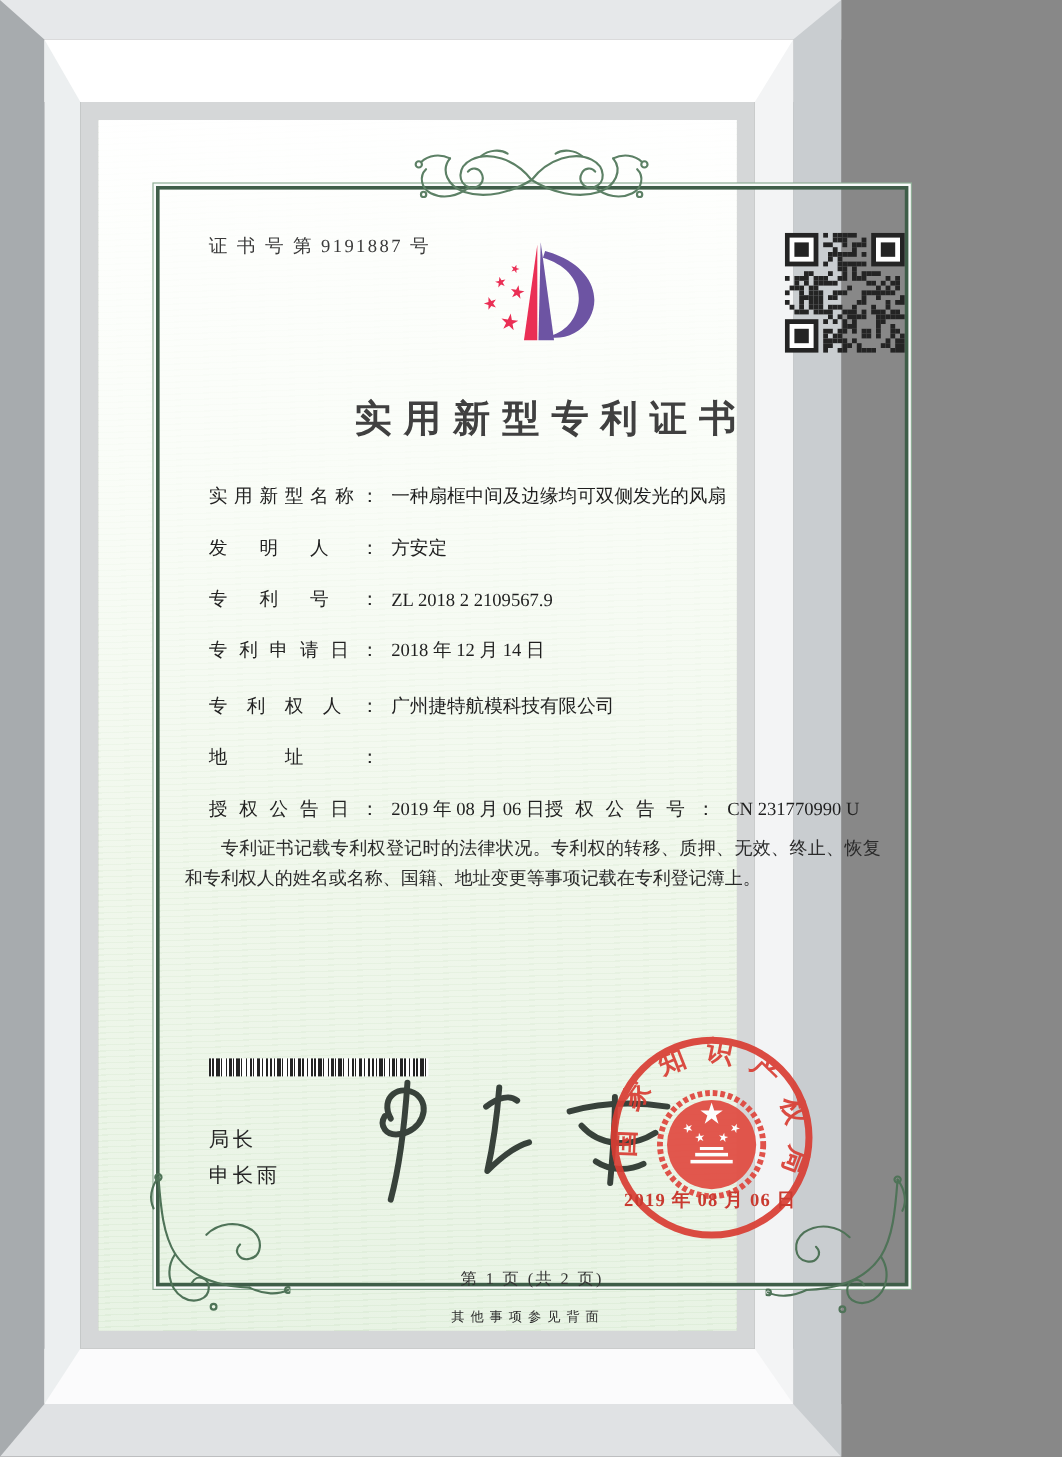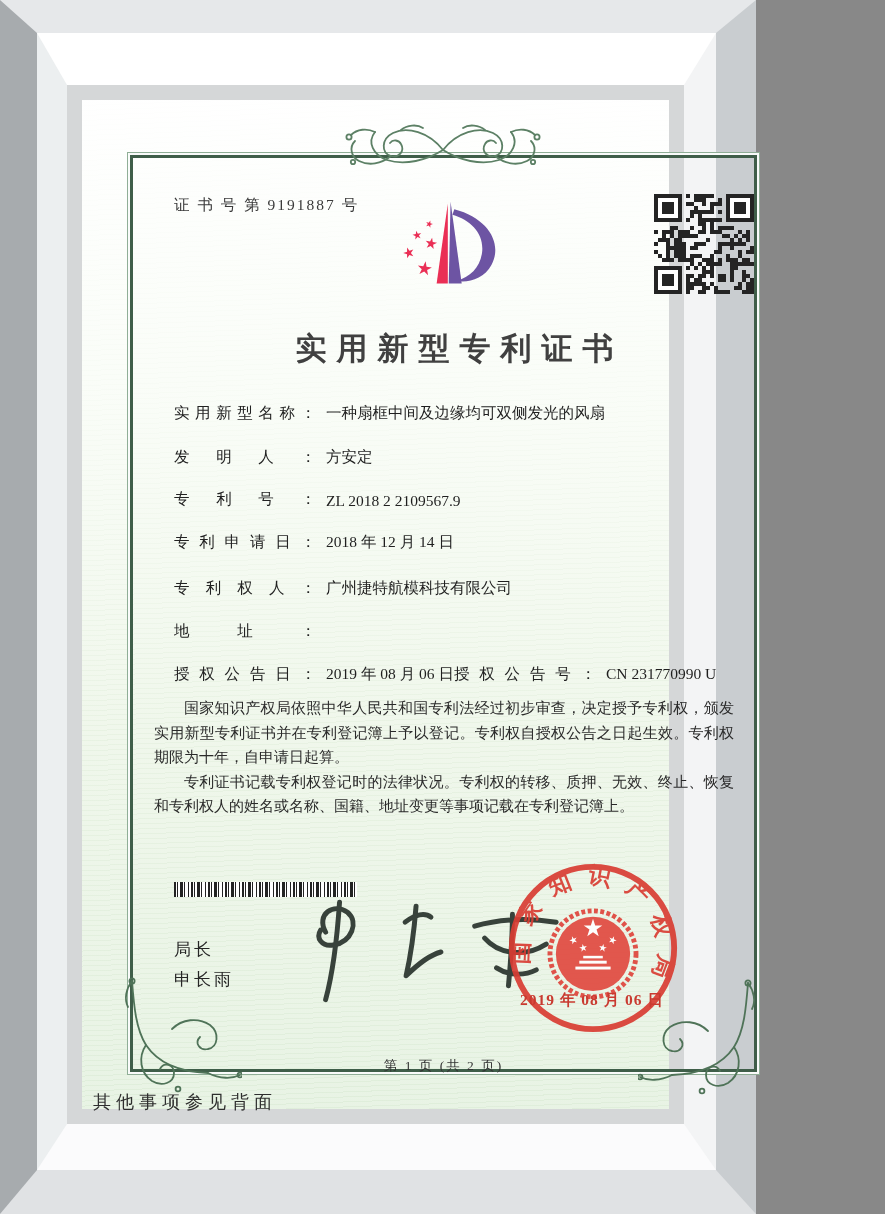--- a/index.html
+++ b/index.html
@@ -1,18 +1,18 @@
 <!DOCTYPE html>
 <html><head>
 <meta charset="utf-8">
 <style>
   html,body{margin:0;padding:0;background:#888;}
   .scene{position:relative;width:885px;height:1214px;font-family:"Liberation Serif","DejaVu Serif",serif;color:#2e2e2e;overflow:hidden;}
   
-  .frame-bevel{box-sizing:border-box;width:756px;height:1214px;
+  .frame-bevel{box-sizing:border-box;width:701px;height:1214px;
     border-style:solid;border-width:33px 40px 44px 37px;
     border-color:#e6e8ea #c9cdd0 #e0e2e4 #a7abae;}
   .frame-lip{box-sizing:border-box;width:100%;height:100%;
     border-style:solid;border-width:52px 32px 46px 30px;
     border-color:#ffffff #f3f4f5 #fbfbfc #eceff0;}
   .mat{box-sizing:border-box;width:100%;height:100%;border:15px solid #d5d7d8;}
   .paper{position:relative;width:100%;height:100%;
     background:
       linear-gradient(180deg, rgba(255,255,255,.97) 0%, rgba(250,253,248,.9) 30%, rgba(238,246,233,.72) 62%, rgba(226,240,222,.68) 100%),
       repeating-linear-gradient(178deg,#d9e9d3 0 1px,#f5faf2 1px 5px);}
@@ -32,21 +32,21 @@
     text-align:justify;color:#2a2a2a;}
   .body-text p{margin:0;text-indent:2em;}
   .barcode{position:absolute;left:92px;top:782px;width:183px;height:15px;
     background:repeating-linear-gradient(90deg,#232323 0 2px,#fff 2px 3px,#232323 3px 4px,#fff 4px 6px,#232323 6px 9px,#fff 9px 10px,#232323 10px 11px,#fff 11px 14px,#232323 14px 15px,#fff 15px 17px);}
   .signer{position:absolute;left:92px;top:835px;font-size:17px;letter-spacing:3px;line-height:30px;color:#262626;}
   .signature{position:absolute;left:182px;top:792px;width:318px;height:115px;z-index:2;}
   .seal{position:absolute;left:423px;top:760px;width:176px;height:176px;z-index:3;opacity:.92;}
   .seal-date{position:absolute;left:438px;top:890px;z-index:4;font-size:15.5px;font-weight:700;
     letter-spacing:1px;color:#c93a30;white-space:nowrap;}
   .page-footer{position:absolute;left:48px;top:940px;width:627px;text-align:center;font-size:13.5px;letter-spacing:2px;color:#333;margin-top:17px;}
-  .back-note{position:absolute;left:0;top:990px;width:716px;font-size:18px;letter-spacing:5px;color:#2e2e2e;margin-left:11px;}
+  .back-note{position:absolute;left:0;top:990px;width:716px;text-align:center;font-size:11px;letter-spacing:5px;color:#2e2e2e;}
   .orn-top{position:absolute;left:251px;top:20px;width:220px;height:54px;}
   .orn-bl{position:absolute;left:10px;top:876px;width:150px;height:122px;}
   .orn-br{position:absolute;left:556px;top:878px;width:150px;height:122px;transform:scaleX(-1);}
 </style>
 </head>
 <body>
 
 <div class="scene">
  <div class="frame-bevel">
   <div class="frame-lip">
@@ -366,21 +366,20 @@
       <div class="row" style="top:564px;width:560px">
         <span class="flabel">授权公告日：</span>
         <span class="fvalue">2019 年 08 月 06 日</span>
         <span class="grant-right">
           <span class="flabel">授权公告号：</span>
           <span class="fvalue">CN 231770990 U</span>
         </span>
       </div>
 
       <div class="body-text">
-        <p>国家知识产权局依照中华人民共和国专利法经过初步审查，决定授予专利权，颁发实用新型专利证书并在专利登记簿上予以登记。专利权自授权公告之日起生效。专利权期限为十年，自申请日起算。</p>
         <p>专利证书记载专利权登记时的法律状况。专利权的转移、质押、无效、终止、恢复和专利权人的姓名或名称、国籍、地址变更等事项记载在专利登记簿上。</p>
       </div>
 
       <div class="barcode"></div>
 
       <div class="signer">
         <div>局长</div>
         <div>申长雨</div>
       </div>
 

